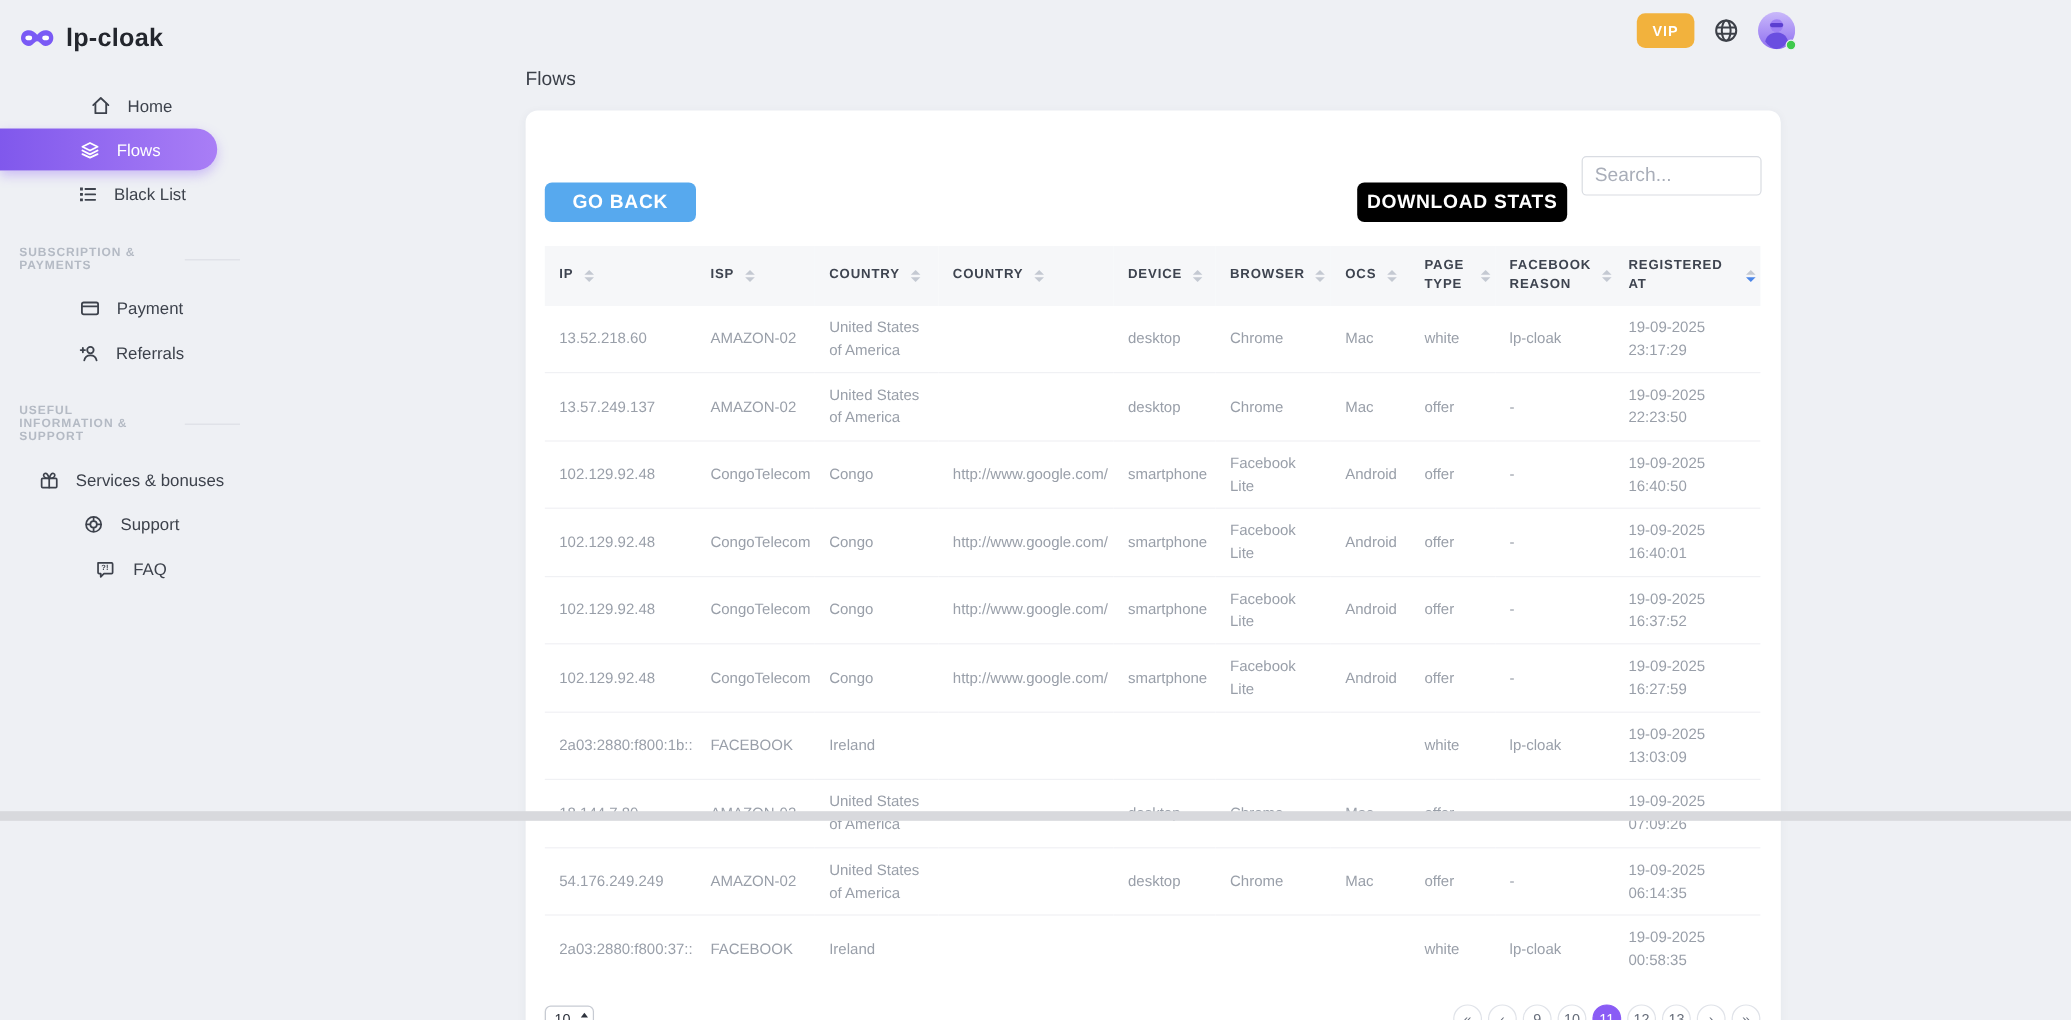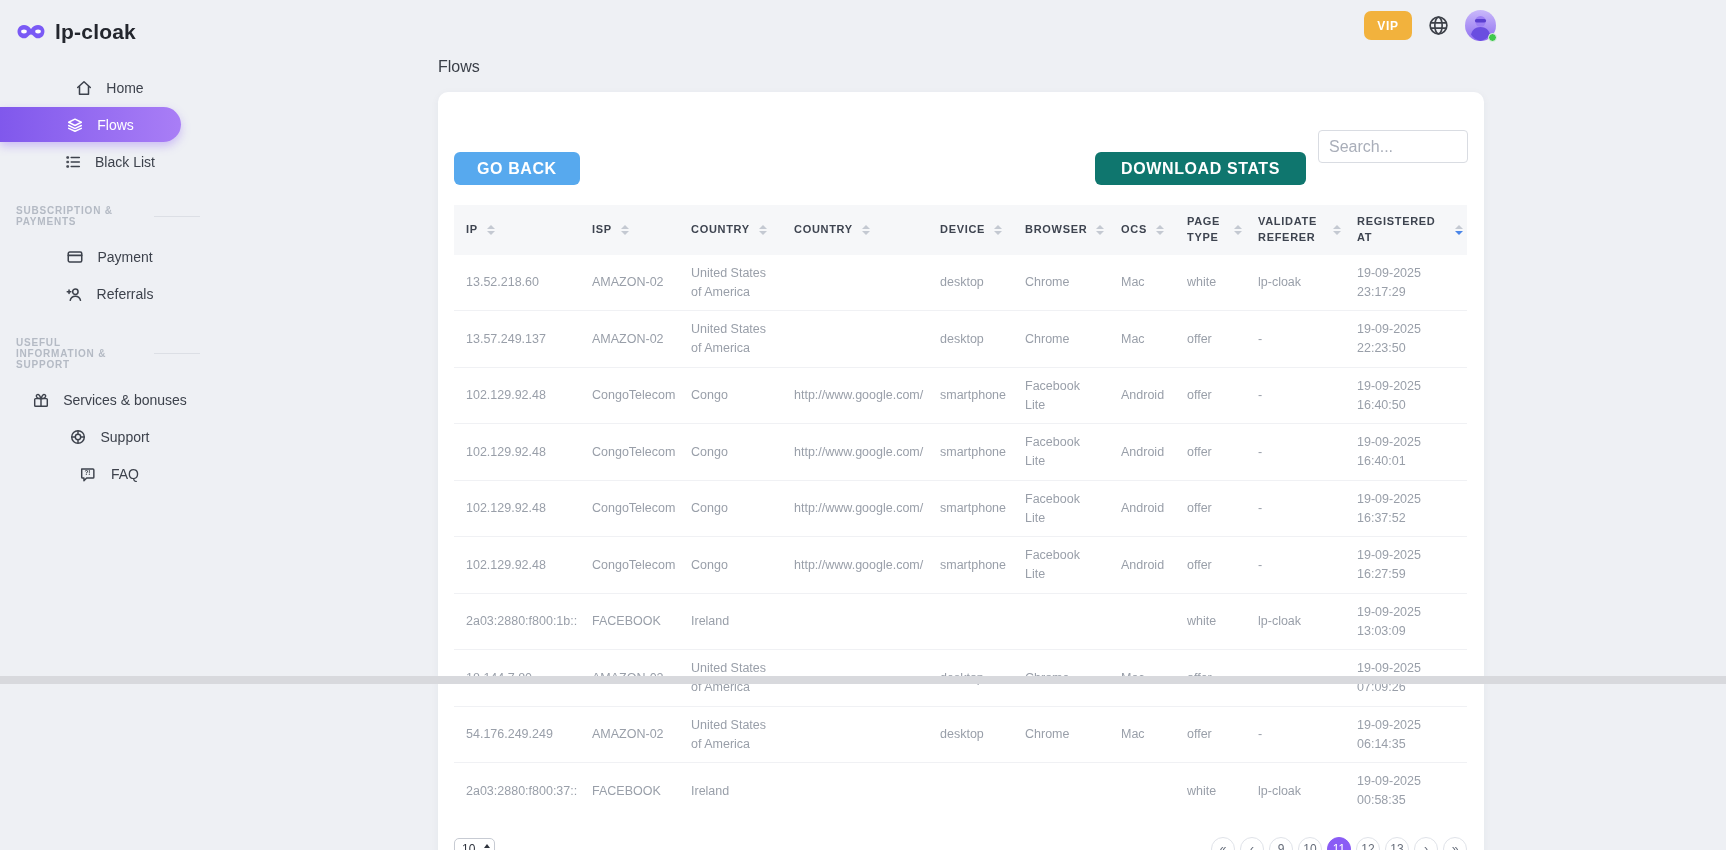--- a/index.html
+++ b/index.html
@@ -29,21 +29,21 @@
   .status-dot { position:absolute; right:-1px; bottom:-1px; width:9px; height:9px; border-radius:50%; background:#3fc94c; border:1.5px solid #eef0f4; }
 
   
   .main { position:absolute; left:438px; top:58px; width:1046px; }
   .page-title { font-size:16px; font-weight:500; color:#3a3f48; }
   .card { margin-top:16px; background:#fff; border-radius:10px; box-shadow:0 2px 8px rgba(40,50,80,.05); padding:16px 16px 28px; min-height:686px; }
 
   .card-toolbar { display:flex; align-items:center; margin-bottom:20px; }
   .btn { height:33px; border:none; border-radius:6px; color:#fff; font-size:16px; font-weight:bold; letter-spacing:.6px; cursor:pointer; font-family:"Liberation Sans",sans-serif;margin-top:44px; }
   .btn-back { background:#57a9ee; padding:0 23px; }
-  .btn-download { background:#0f766e; padding:0 26px; margin-left:auto; margin-right:12px; }
+  .btn-download { background:#000000; padding:0 8px; margin-left:auto; margin-right:12px; }
   .search-input { width:150px; height:33px; border:1px solid #d9dce2; border-radius:4px; padding:0 10px; font-size:16px; color:#3a3f48; font-family:"Liberation Sans",sans-serif; outline:none; background:#fff; }
   .search-input::placeholder { color:#a9aeb9; }
 
   
   table { width:1013px; border-collapse:collapse; table-layout:fixed; }
   thead th { background:#f6f7f9; text-align:left; font-size:11px; font-weight:bold; letter-spacing:.7px; color:#3e4450; padding:9px 4px 9px 12px; vertical-align:middle; line-height:1.45; height:47px; cursor:pointer; }
   th:nth-child(1){width:126px} th:nth-child(2){width:99px} th:nth-child(3){width:103px}
   th:nth-child(4){width:146px} th:nth-child(5){width:85px}  th:nth-child(6){width:96px}
   th:nth-child(7){width:66px}  th:nth-child(8){width:71px}  th:nth-child(9){width:99px}
   th:nth-child(10){width:122px}
@@ -289,21 +289,21 @@
                 <span class="th-inner">
                   <span class="th-label">PAGE TYPE</span>
                   <span class="sort">
                     <i class="up"></i>
                     <i class="dn"></i>
                   </span>
                 </span>
               </th>
               <th>
                 <span class="th-inner">
-                  <span class="th-label">VALIDATE REFERER</span>
+                  <span class="th-label">FACEBOOK REASON</span>
                   <span class="sort">
                     <i class="up"></i>
                     <i class="dn"></i>
                   </span>
                 </span>
               </th>
               <th>
                 <span class="th-inner">
                   <span class="th-label">REGISTERED AT</span>
                   <span class="sort sort-desc">

